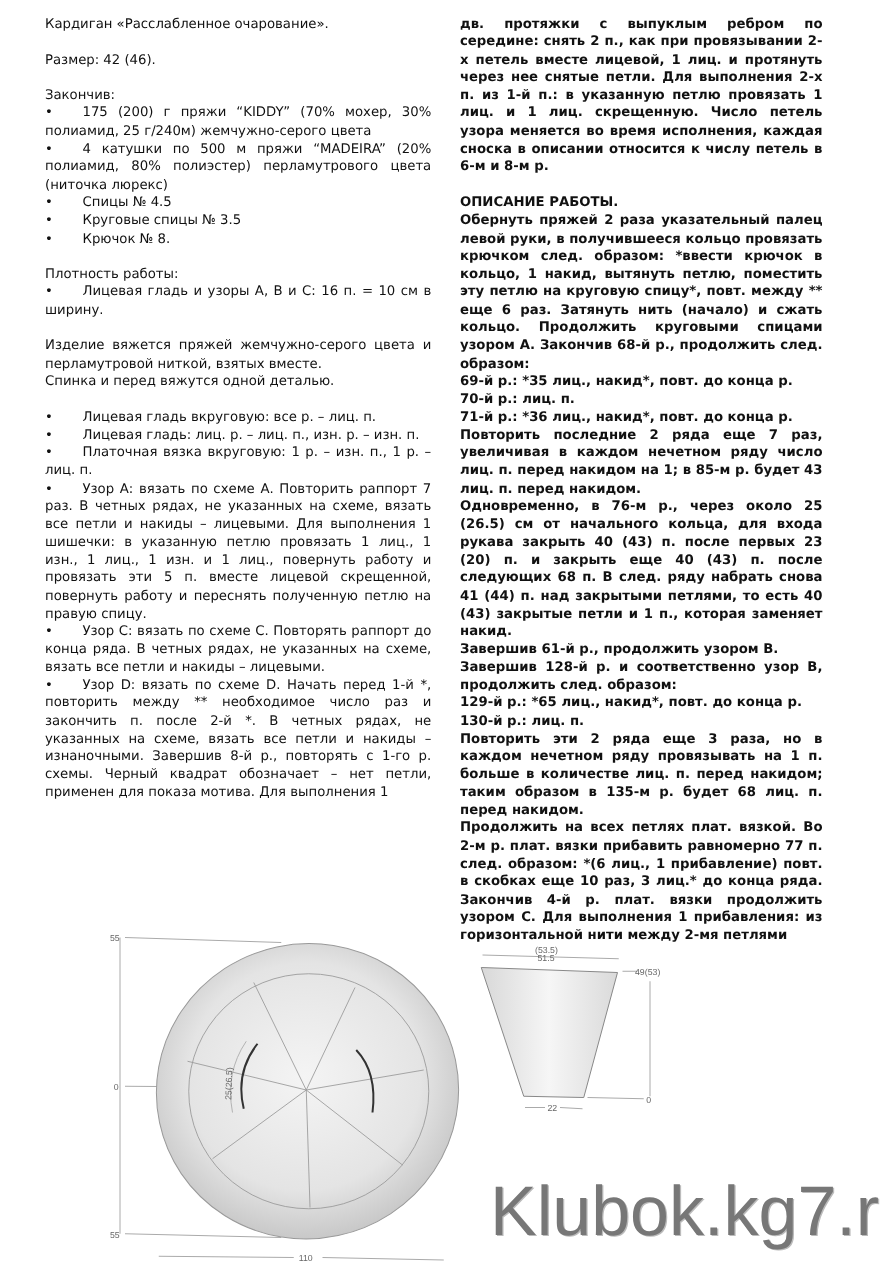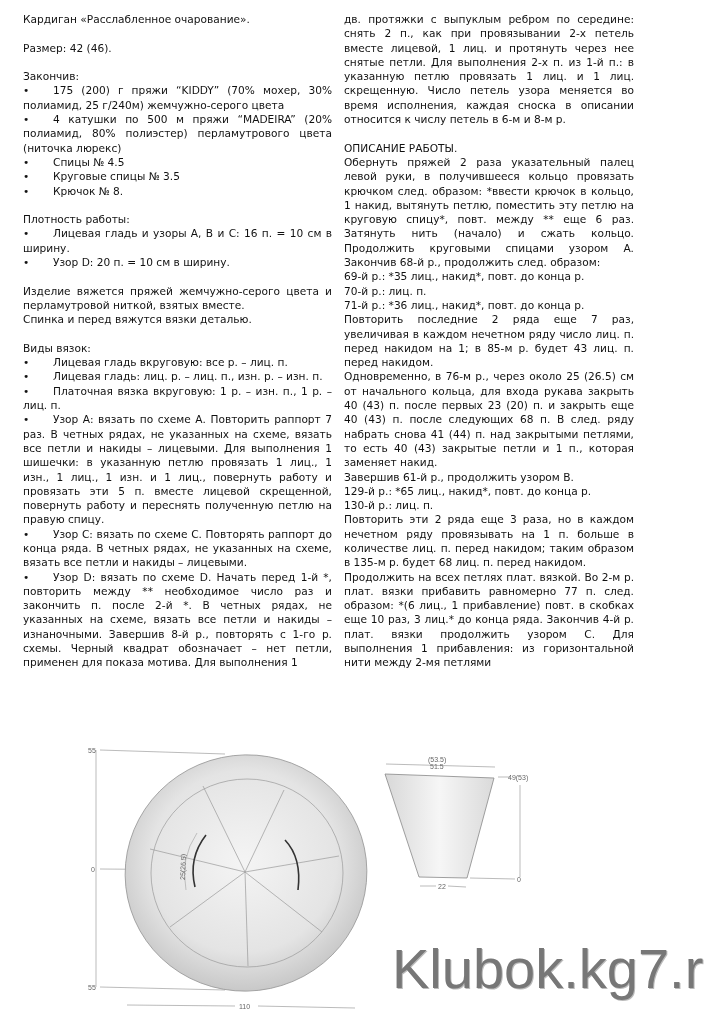--- a/index.html
+++ b/index.html
@@ -1,20 +1,20 @@
 <!DOCTYPE html>
 <html><head>
 <meta charset="utf-8">
 <style>
   html,body{margin:0;padding:0;background:#ffffff;}
   body{width:704px;height:1024px;position:relative;overflow:hidden;
        font-family:"DejaVu Sans","Liberation Sans",sans-serif;color:#111;}
   .col{position:absolute;top:12px;font-size:10.6px;line-height:14.3px;text-align:justify;}
-  .col.left{left:23px;width:309px;}
-  .col.right{left:344px;width:290px;}
+  .col.left{left:36px;width:309px;}
+  .col.right{left:368px;width:290px;font-weight:bold;}
   .col p{margin:0;}
   .gap{height:14.3px;}
   .bul{position:relative;padding-left:0;text-indent:0;}
   .bul .dot{display:inline-block;width:30px;}
   .title{margin:0;}
   .diagram{position:absolute;left:0;top:740px;width:704px;height:284px;}
   .watermark{position:absolute;left:392px;top:936px;font-family:"Liberation Sans",sans-serif;
              font-size:56px;color:#777;letter-spacing:0px;
              text-shadow:1px 1px 0 #bbb;}
   .dim{font-size:7px;fill:#666;font-family:"Liberation Sans",sans-serif;}
@@ -29,45 +29,44 @@
   <div class="gap"></div>
   <p>Закончив:</p>
   <p class="bul"><span class="dot">•</span><span>175 (200) г пряжи “KIDDY” (70% мохер, 30% полиамид, 25 г/240м) жемчужно-серого цвета</span></p>
   <p class="bul"><span class="dot">•</span><span>4 катушки по 500 м пряжи “MADEIRA” (20% полиамид, 80% полиэстер) перламутрового цвета (ниточка люрекс)</span></p>
   <p class="bul"><span class="dot">•</span><span>Спицы № 4.5</span></p>
   <p class="bul"><span class="dot">•</span><span>Круговые спицы № 3.5</span></p>
   <p class="bul"><span class="dot">•</span><span>Крючок № 8.</span></p>
   <div class="gap"></div>
   <p>Плотность работы:</p>
   <p class="bul"><span class="dot">•</span><span>Лицевая гладь и узоры А, В и С: 16 п. = 10 см в ширину.</span></p>
-  <p class="bul"><span class="dot">•</span><span>Узор D: 20 п. = 10 см в ширину.</span></p>
   <div class="gap"></div>
   <p>Изделие вяжется пряжей жемчужно-серого цвета и перламутровой ниткой, взятых вместе.</p>
-  <p>Спинка и перед вяжутся вязки деталью.</p>
+  <p>Спинка и перед вяжутся одной деталью.</p>
   <div class="gap"></div>
-  <p>Виды вязок:</p>
   <p class="bul"><span class="dot">•</span><span>Лицевая гладь вкруговую: все р. – лиц. п.</span></p>
   <p class="bul"><span class="dot">•</span><span>Лицевая гладь: лиц. р. – лиц. п., изн. р. – изн. п.</span></p>
   <p class="bul"><span class="dot">•</span><span>Платочная вязка вкруговую: 1 р. – изн. п., 1 р. – лиц. п.</span></p>
   <p class="bul"><span class="dot">•</span><span>Узор А: вязать по схеме А. Повторить раппорт 7 раз. В четных рядах, не указанных на схеме, вязать все петли и накиды – лицевыми. Для выполнения 1 шишечки: в указанную петлю провязать 1 лиц., 1 изн., 1 лиц., 1 изн. и 1 лиц., повернуть работу и провязать эти 5 п. вместе лицевой скрещенной, повернуть работу и переснять полученную петлю на правую спицу.</span></p>
   <p class="bul"><span class="dot">•</span><span>Узор С: вязать по схеме С. Повторять раппорт до конца ряда. В четных рядах, не указанных на схеме, вязать все петли и накиды – лицевыми.</span></p>
   <p class="bul"><span class="dot">•</span><span>Узор D: вязать по схеме D. Начать перед 1-й *, повторить между ** необходимое число раз и закончить п. после 2-й *. В четных рядах, не указанных на схеме, вязать все петли и накиды – изнаночными. Завершив 8-й р., повторять с 1-го р. схемы. Черный квадрат обозначает – нет петли, применен для показа мотива. Для выполнения 1</span></p>
 </div>
 
 <div class="col right">
   <p>дв. протяжки с выпуклым ребром по середине: снять 2 п., как при провязывании 2-х петель вместе лицевой, 1 лиц. и протянуть через нее снятые петли. Для выполнения 2-х п. из 1-й п.: в указанную петлю провязать 1 лиц. и 1 лиц. скрещенную. Число петель узора меняется во время исполнения, каждая сноска в описании относится к числу петель в 6-м и 8-м р.</p>
   <div class="gap"></div>
   <p>ОПИСАНИЕ РАБОТЫ.</p>
   <p>Обернуть пряжей 2 раза указательный палец левой руки, в получившееся кольцо провязать крючком след. образом: *ввести крючок в кольцо, 1 накид, вытянуть петлю, поместить эту петлю на круговую спицу*, повт. между ** еще 6 раз. Затянуть нить (начало) и сжать кольцо. Продолжить круговыми спицами узором А. Закончив 68-й р., продолжить след. образом:</p>
   <p>69-й р.: *35 лиц., накид*, повт. до конца р.</p>
   <p>70-й р.: лиц. п.</p>
   <p>71-й р.: *36 лиц., накид*, повт. до конца р.</p>
   <p>Повторить последние 2 ряда еще 7 раз, увеличивая в каждом нечетном ряду число лиц. п. перед накидом на 1; в 85-м р. будет 43 лиц. п. перед накидом.</p>
   <p>Одновременно, в 76-м р., через около 25 (26.5) см от начального кольца, для входа рукава закрыть 40 (43) п. после первых 23 (20) п. и закрыть еще 40 (43) п. после следующих 68 п. В след. ряду набрать снова 41 (44) п. над закрытыми петлями, то есть 40 (43) закрытые петли и 1 п., которая заменяет накид.</p>
   <p>Завершив 61-й р., продолжить узором В.</p>
+  <p>Завершив 128-й р. и соответственно узор В, продолжить след. образом:</p>
   <p>129-й р.: *65 лиц., накид*, повт. до конца р.</p>
   <p>130-й р.: лиц. п.</p>
   <p>Повторить эти 2 ряда еще 3 раза, но в каждом нечетном ряду провязывать на 1 п. больше в количестве лиц. п. перед накидом; таким образом в 135-м р. будет 68 лиц. п. перед накидом.</p>
   <p>Продолжить на всех петлях плат. вязкой. Во 2-м р. плат. вязки прибавить равномерно 77 п. след. образом: *(6 лиц., 1 прибавление) повт. в скобках еще 10 раз, 3 лиц.* до конца ряда. Закончив 4-й р. плат. вязки продолжить узором С. Для выполнения 1 прибавления: из горизонтальной нити между 2-мя петлями</p>
 </div>
 
 <div class="diagram">
   <svg width="704" height="284" viewBox="0 0 704 284">
     <defs>
       <radialGradient id="cg" cx="50%" cy="45%" r="55%">

